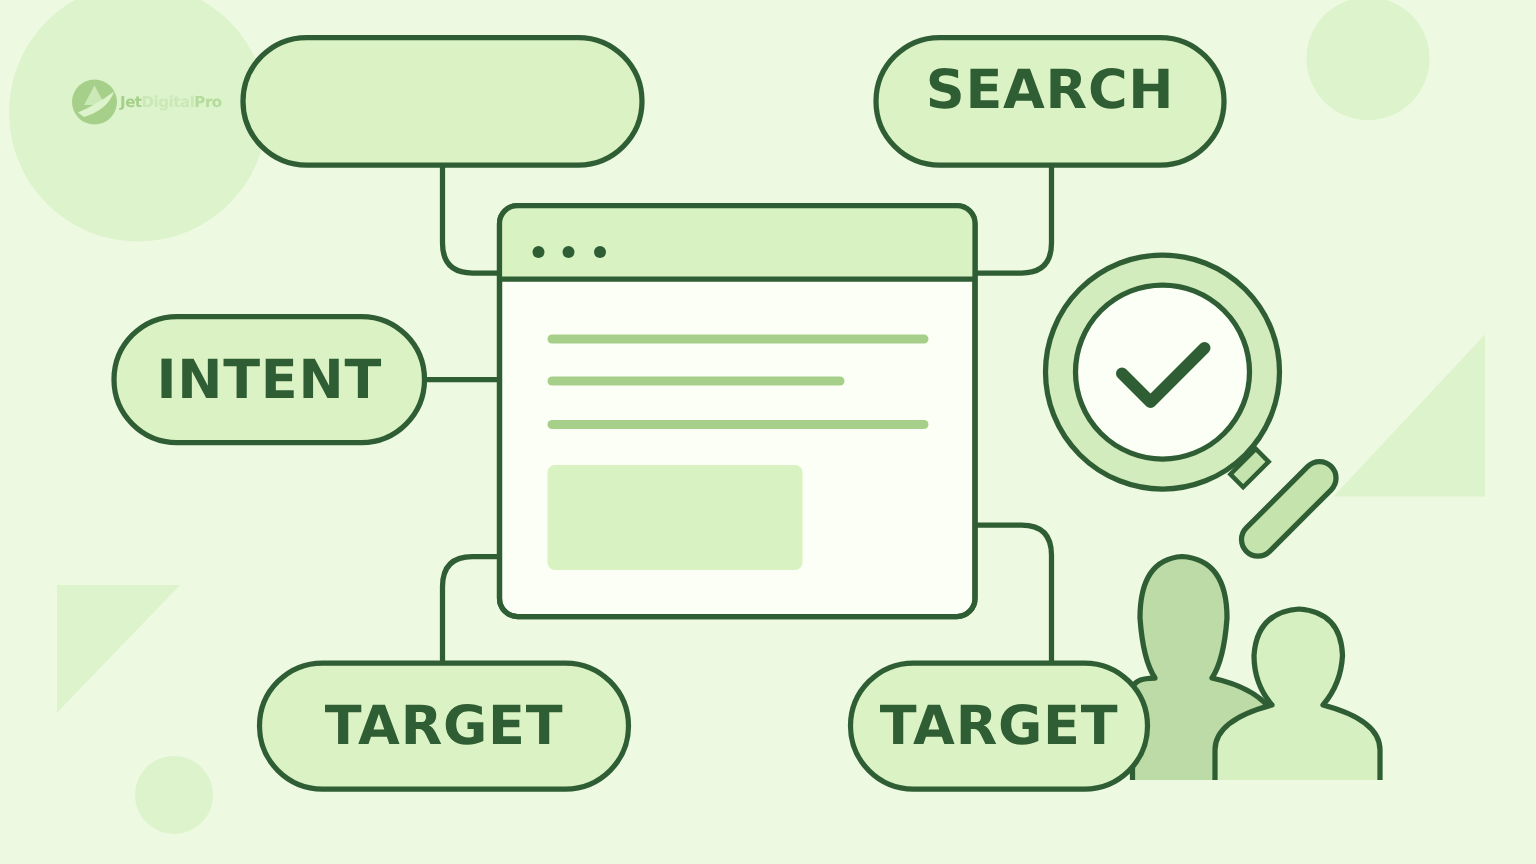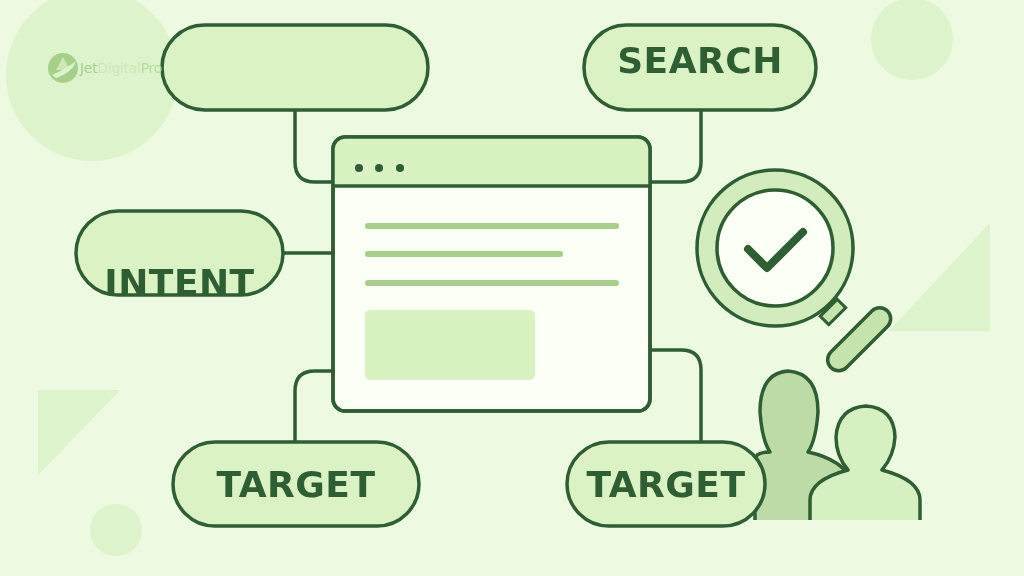--- a/index.html
+++ b/index.html
@@ -7,21 +7,21 @@
   .stage { position: absolute; left: 0; top: 0; width: 1024px; height: 576px; }
   svg.art { position: absolute; left: 0; top: 0; }
   .pill-label {
     position: absolute; display: flex; align-items: center; justify-content: center;
     color: #2f5e34; font-family: "DejaVu Sans", sans-serif; font-weight: bold;
     font-size: 36px; letter-spacing: 0.5px; text-align: center;
   }
   .logo {
     position: absolute; left: 46px; top: 53px; height: 30px; display: flex; align-items: center; gap: 4px;
   }
-  .logo-text { font-family: "DejaVu Sans", sans-serif; font-size: 14px; font-weight: normal; letter-spacing: -0.3px; }
+  .logo-text { font-family: "DejaVu Sans", sans-serif; font-size: 10px; font-weight: bold; letter-spacing: -0.3px; }
   .logo-text .a { color: #a6d08a; }
   .logo-text .b { color: #cbe8b6; }
   .logo-text .c { color: #b4dc9a; }
 </style>
 </head>
 <body>
 
 <div class="stage">
 
   <svg class="art" width="1024" height="576" viewBox="0 0 1024 576">
@@ -90,21 +90,21 @@
 
   <div class="logo" style="left:80px;">
     <span class="logo-text">
       <span class="a">Jet</span><span class="b">Digital</span><span class="c">Pro</span>
     </span>
   </div>
 
   <div class="pill-label" style="left:584px; top:25px; width:232px; height:70px;">
     <span>SEARCH</span>
   </div>
-  <div class="pill-label" style="left:76px; top:211px; width:207px; height:84px;margin-top:29px;">
+  <div class="pill-label" style="left:76px; top:211px; width:207px; height:84px;">
     <span>INTENT</span>
   </div>
   <div class="pill-label" style="left:173px; top:442px; width:246px; height:84px;">
     <span>TARGET</span>
   </div>
   <div class="pill-label" style="left:567px; top:442px; width:198px; height:84px;">
     <span>TARGET</span>
   </div>
 
 </div>

